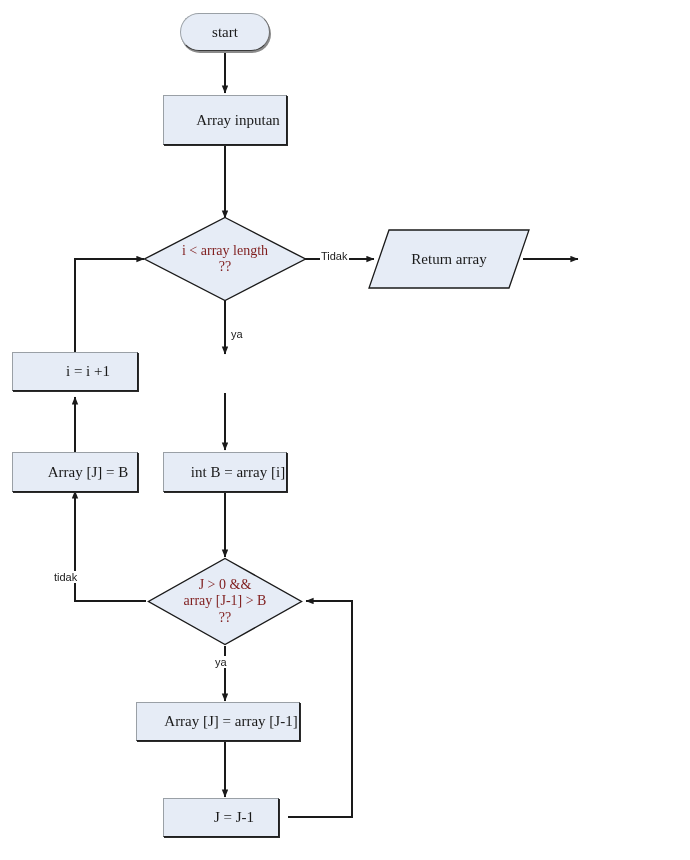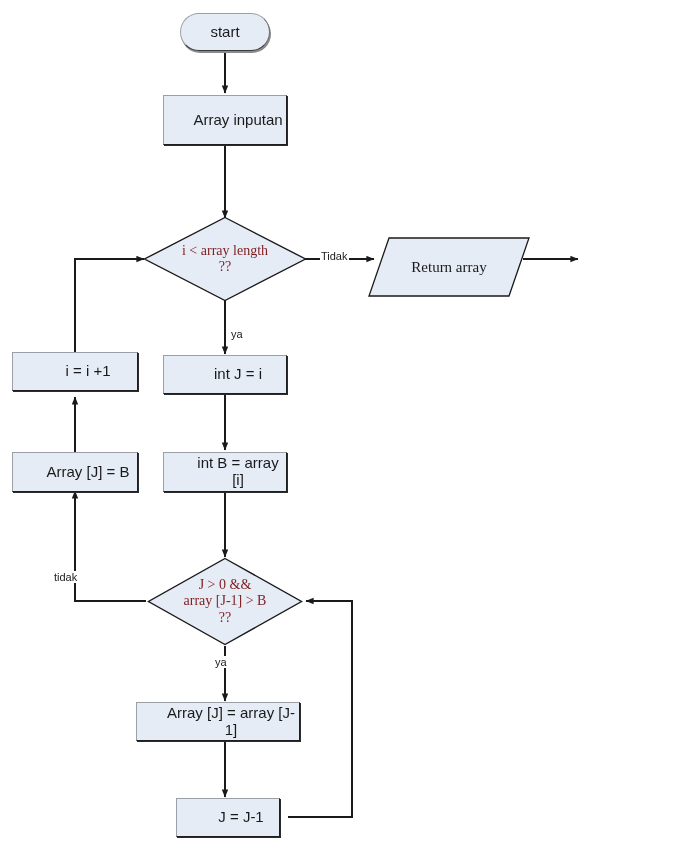--- a/index.html
+++ b/index.html
@@ -26,21 +26,21 @@
     pointer-events: none;
   }
   .node {
     position: absolute;
     box-sizing: border-box;
     display: flex;
     align-items: center;
     justify-content: center;
     text-align: center;
     color: #1a1a1a;
-    font-family: Liberation Sans, sans-serif;
+    font-family: Liberation Serif, serif;
     font-size: 15px;
     line-height: 1.12;
     z-index: 2;
   }
   
   .proc {
     background: #e6ecf6;
     border: 1px solid #9aa0a6;
     border-right-color: #1f1f1f;
     border-bottom-color: #1f1f1f;
@@ -163,48 +163,47 @@
   <div class="node proc" style="left:163px; top:95px; width:124px; height:50px;">Array inputan</div>
 
   <div class="dec-wrap" style="left:143px; top:216px; width:164px; height:86px;">
     <svg width="164" height="86" viewBox="0 0 164 86">
       <polygon points="82,1.5 162.5,43 82,84.5 1.5,43" fill="#e6ecf6" stroke="#1a1a1a" stroke-width="1.4"></polygon>
     </svg>
     <div class="dec-label">i &lt; array length
 ??</div>
   </div>
 
-  <div class="io-wrap" style="left:368px; top:229px; width:162px; height:60px;margin-top:8px;">
+  <div class="io-wrap" style="left:368px; top:229px; width:162px; height:60px;">
     <svg width="162" height="60" viewBox="0 0 162 60">
       <polygon points="21,1 161,1 141,59 1,59" fill="#e6ecf6" stroke="#1a1a1a" stroke-width="1.3"></polygon>
     </svg>
     <div class="io-label">Return array</div>
   </div>
 
 
   <div class="node proc" style="left:12px; top:352px; width:126px; height:39px;">i = i +1</div>
 
-  <div class="node proc" style="left:163px; top:355px; width:124px; height:39px;">int J = i</div>
 
   <div class="node proc" style="left:163px; top:452px; width:124px; height:40px;">int B = array [i]</div>
 
   <div class="node proc" style="left:12px; top:452px; width:126px; height:40px;">Array [J] = B</div>
 
   <div class="dec-wrap" style="left:147px; top:557px; width:156px; height:89px;">
     <svg width="156" height="89" viewBox="0 0 156 89">
       <polygon points="78,1.5 154.5,44.5 78,87.5 1.5,44.5" fill="#e6ecf6" stroke="#1a1a1a" stroke-width="1.4"></polygon>
     </svg>
     <div class="dec-label">J &gt; 0 &amp;&amp;
 array [J-1] &gt; B
 ??</div>
   </div>
 
   <div class="node proc" style="left:136px; top:702px; width:164px; height:39px;">Array [J] = array [J-1]</div>
 
-  <div class="node proc" style="left:163px; top:798px; width:104px; height:39px;margin-left:13px;">J = J-1</div>
+  <div class="node proc" style="left:163px; top:798px; width:116px; height:39px;">J = J-1</div>
 
   <div class="edge-label" style="left:320px; top:250px;">Tidak</div>
 
   <div class="edge-label" style="left:230px; top:328px;">ya</div>
 
   <div class="edge-label" style="left:53px; top:571px;">tidak</div>
 
   <div class="edge-label" style="left:214px; top:656px;">ya</div>
 
 </div>

